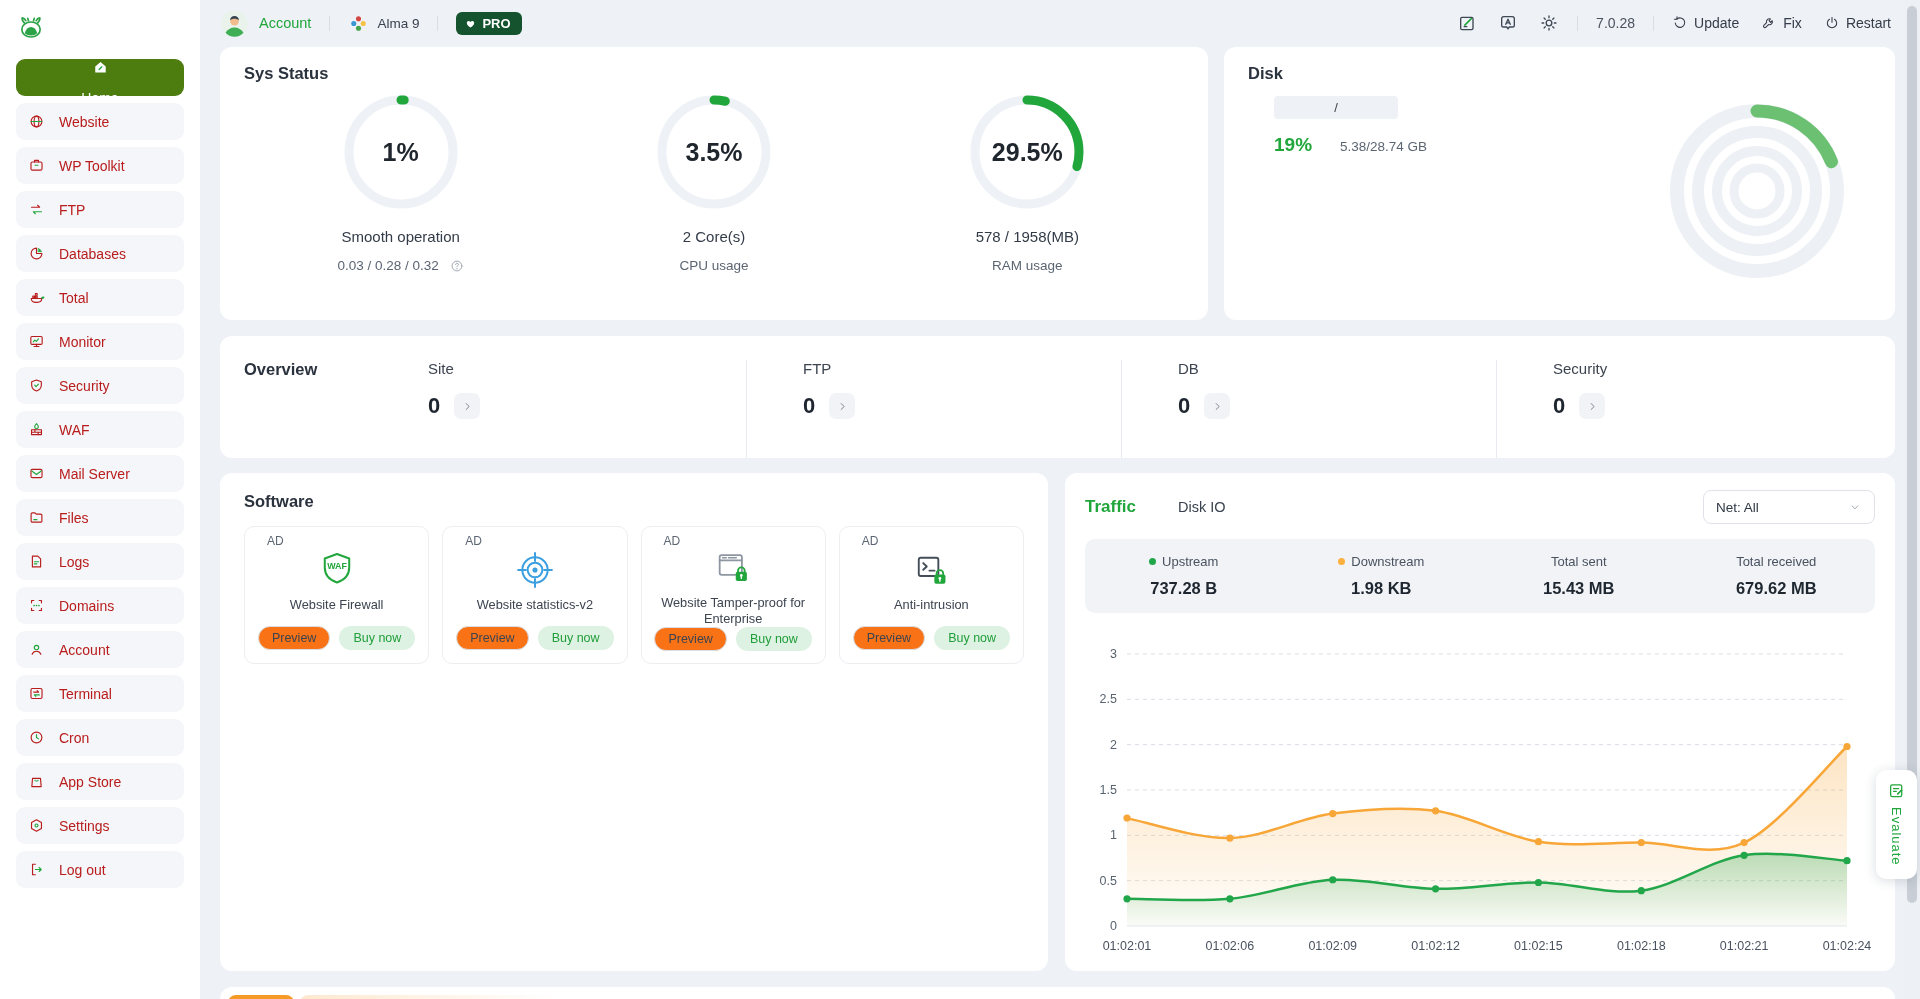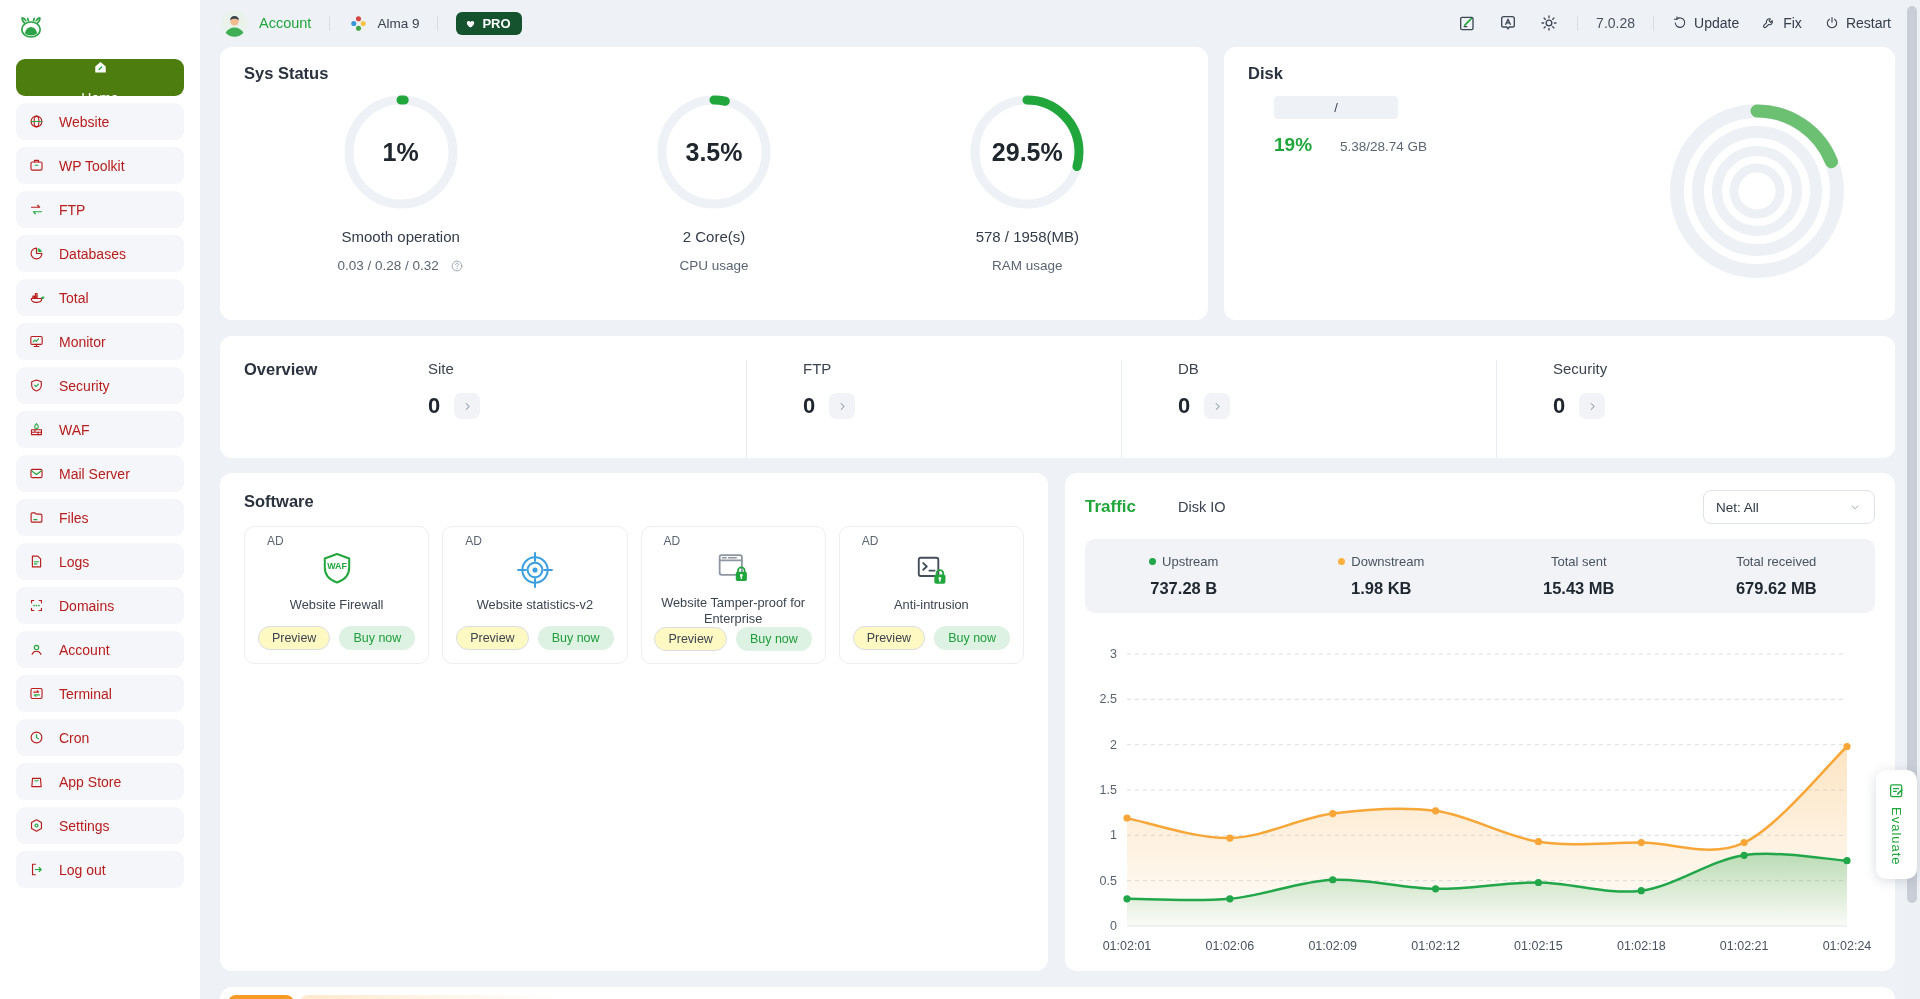--- a/index.html
+++ b/index.html
@@ -72,21 +72,21 @@
   .row3 { margin-top:15px; display:flex; gap:17px; height:498px; }
   .sw-card { width:828px; padding:19px 24px; }
   .sw-grid { margin-top:15px; display:flex; gap:13px; }
   .sw-item { flex:1; border:1px solid #eceef2; border-radius:10px; height:138px; position:relative;
              display:flex; flex-direction:column; align-items:center; padding:22px 8px 13px; }
   .sw-ad { position:absolute; top:7px; left:22px; font-size:12px; color:#5c6673; }
   .sw-icon { height:42px; display:flex; align-items:center; }
   .sw-icon svg { width:40px; height:40px; }
   .sw-name { margin-top:6px; font-size:12.8px; color:#3c4450; text-align:center; line-height:1.25; flex:1; }
   .sw-btns { display:flex; gap:9px; }
-  .btn-preview { background:#fef9c3; border:1px solid #d9dee4; border-radius:999px; padding:4px 13px;
+  .btn-preview { background:#f97316; border:1px solid #d9dee4; border-radius:999px; padding:4px 13px;
                  font-size:12.5px; color:#3c4450; cursor:pointer; font-family:inherit; }
   .btn-buy { background:#ddf2e2; border:none; border-radius:999px; padding:5px 14px;
              font-size:12.5px; color:#1f9e3a; cursor:pointer; font-family:inherit; }
 
   .tr-card { flex:1; padding:17px 20px; }
   .tr-head { display:flex; align-items:center; }
   .tr-tab1 { font-size:17px; font-weight:bold; color:#21a63c; cursor:pointer; }
   .tr-tab2 { font-size:14.5px; color:#39424e; margin-left:42px; cursor:pointer; }
   .dropdown { margin-left:auto; width:172px; height:34px; border:1px solid #dfe3e9; border-radius:8px;
               display:flex; align-items:center; padding:0 12px; font-size:13.5px; color:#2e3844; cursor:pointer; }

